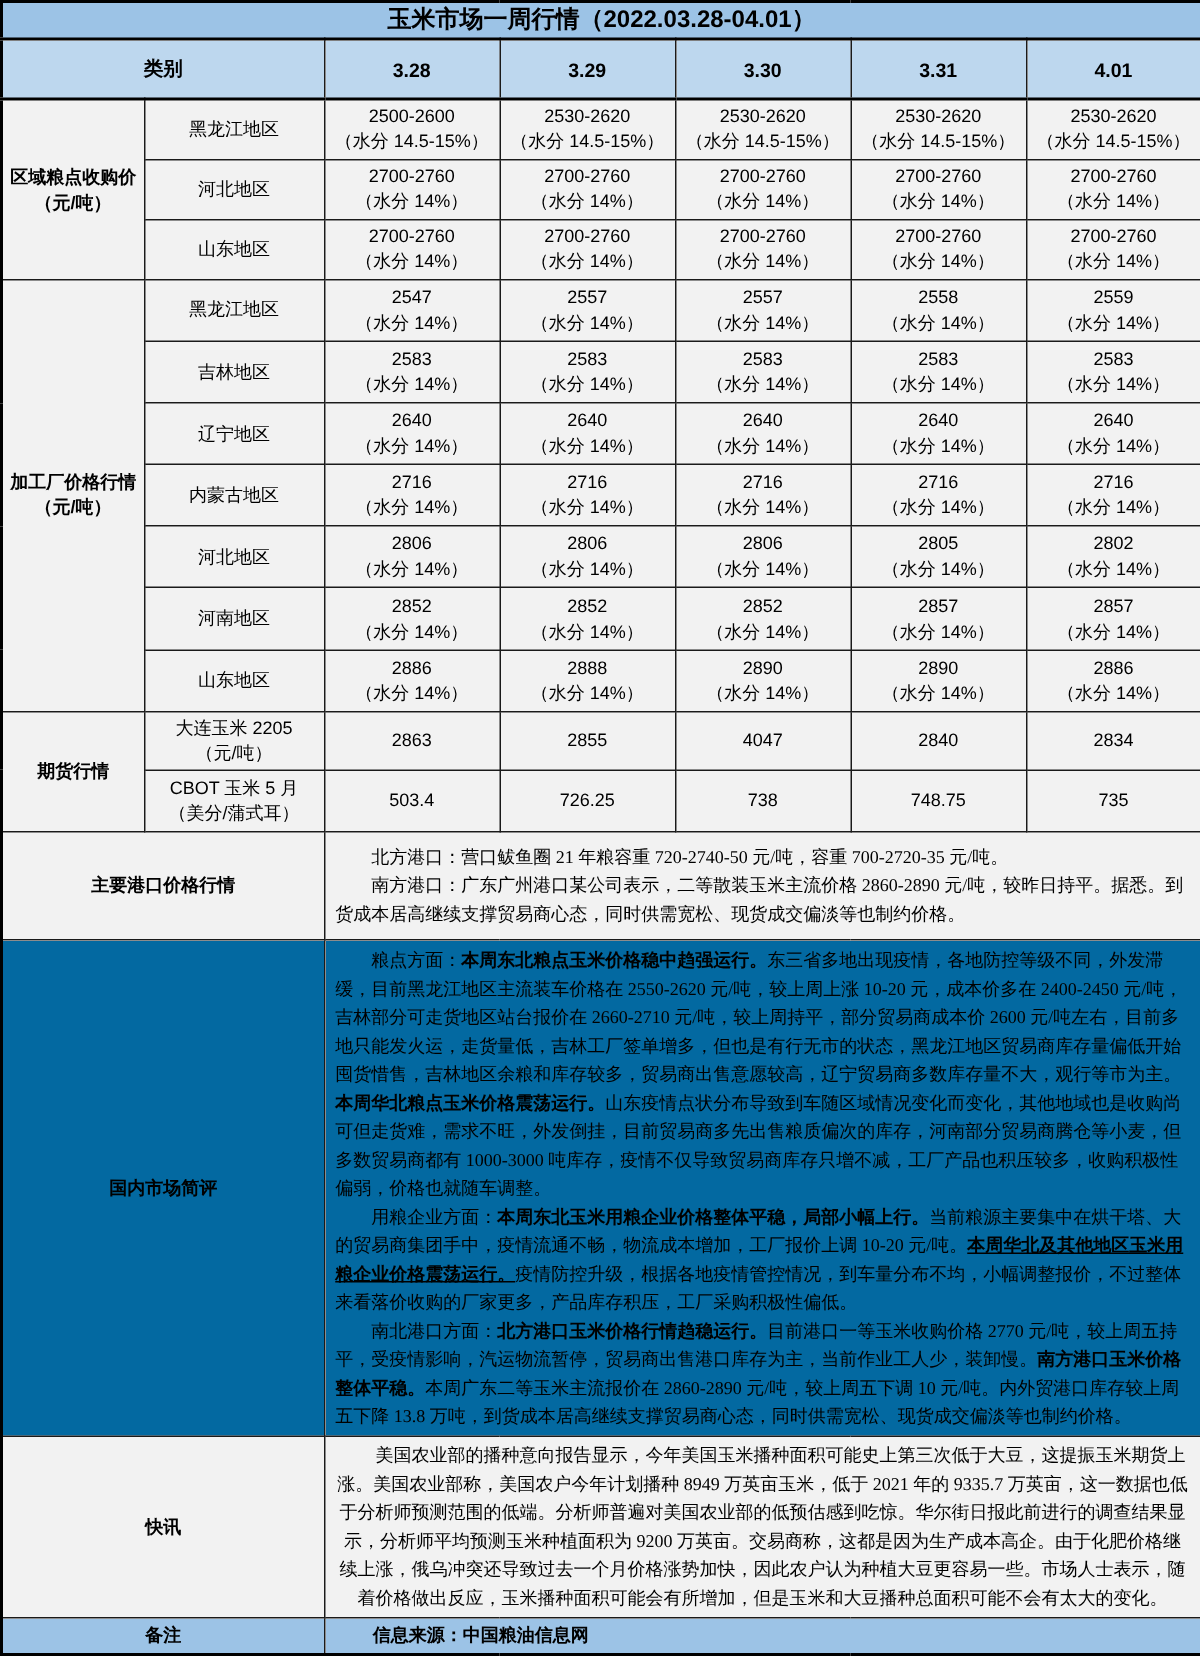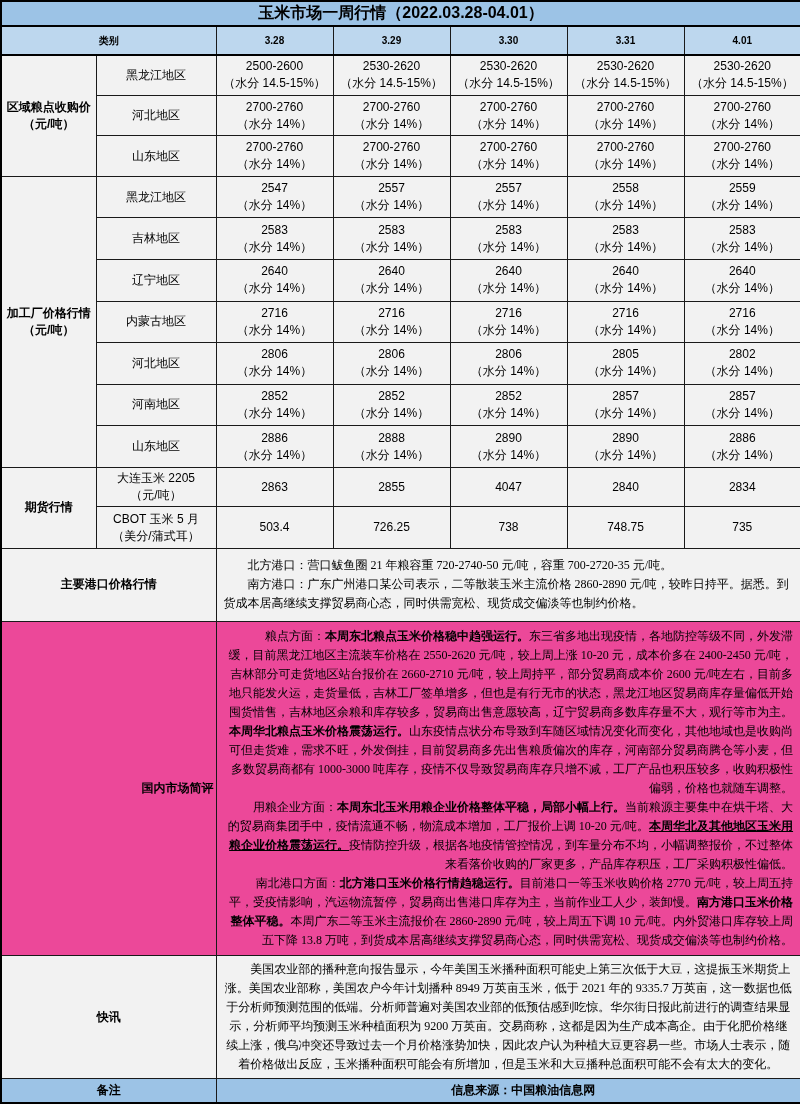--- a/index.html
+++ b/index.html
@@ -1,28 +1,28 @@
 <!DOCTYPE html>
 <html><head>
 <meta charset="utf-8">
 <style>
   html,body{margin:0;padding:0;background:#fff;}
   .sheet{width:800px;height:1104px;box-sizing:border-box;font-family:"Liberation Sans","DejaVu Sans",sans-serif;color:#000;}
   table{width:800px;height:1104px;border-collapse:collapse;table-layout:fixed;border:2px solid #000;}
   td{border:1px solid #1a1a1a;text-align:center;vertical-align:middle;font-size:12px;padding:1px 2px;overflow:hidden;background:#F2F2F2;box-sizing:border-box;}
   .title-cell{background:#9CC3E6;font-size:16px;font-weight:bold;height:25px;border-bottom:2px solid #000;}
-  .header-row td{background:#BDD7EE;font-weight:bold;font-size:10px;height:28px;border-bottom:2px solid #000;}
+  .header-row td{background:#BDD7EE;font-weight:bold;font-size:13px;height:40px;border-bottom:2px solid #000;}
   .lbl{font-weight:bold;}
   .price{line-height:17px;}
   .note{line-height:17px;}
   .text-cell{text-align:left;vertical-align:middle;padding:3px 7px;line-height:19px;font-family:Liberation Serif, serif;}
   .text-cell p{margin:0;text-indent:2em;}
-  .blue-bg{background:#ec4899;text-align:right;}
+  .blue-bg{background:#0369a1;}
   .note-row td{background:#9CC3E6;height:24px;}
-  .note-content{text-align:center;padding-left:8px;font-weight:bold;}
+  .note-content{text-align:left;padding-left:8px;font-weight:bold;}
   .note-content p{margin:0;text-indent:2em;}
   .r1 td{height:40px;}
   .r2 td{height:41px;}
   .rf1 td{height:39px;}
   .rf2 td{height:41px;}
   .ports-row td{height:72px;}
   .commentary-row td{height:308px;}
   .news-row td{height:118px;text-align:center;}
   b.seg{font-weight:bold;}
 </style>

